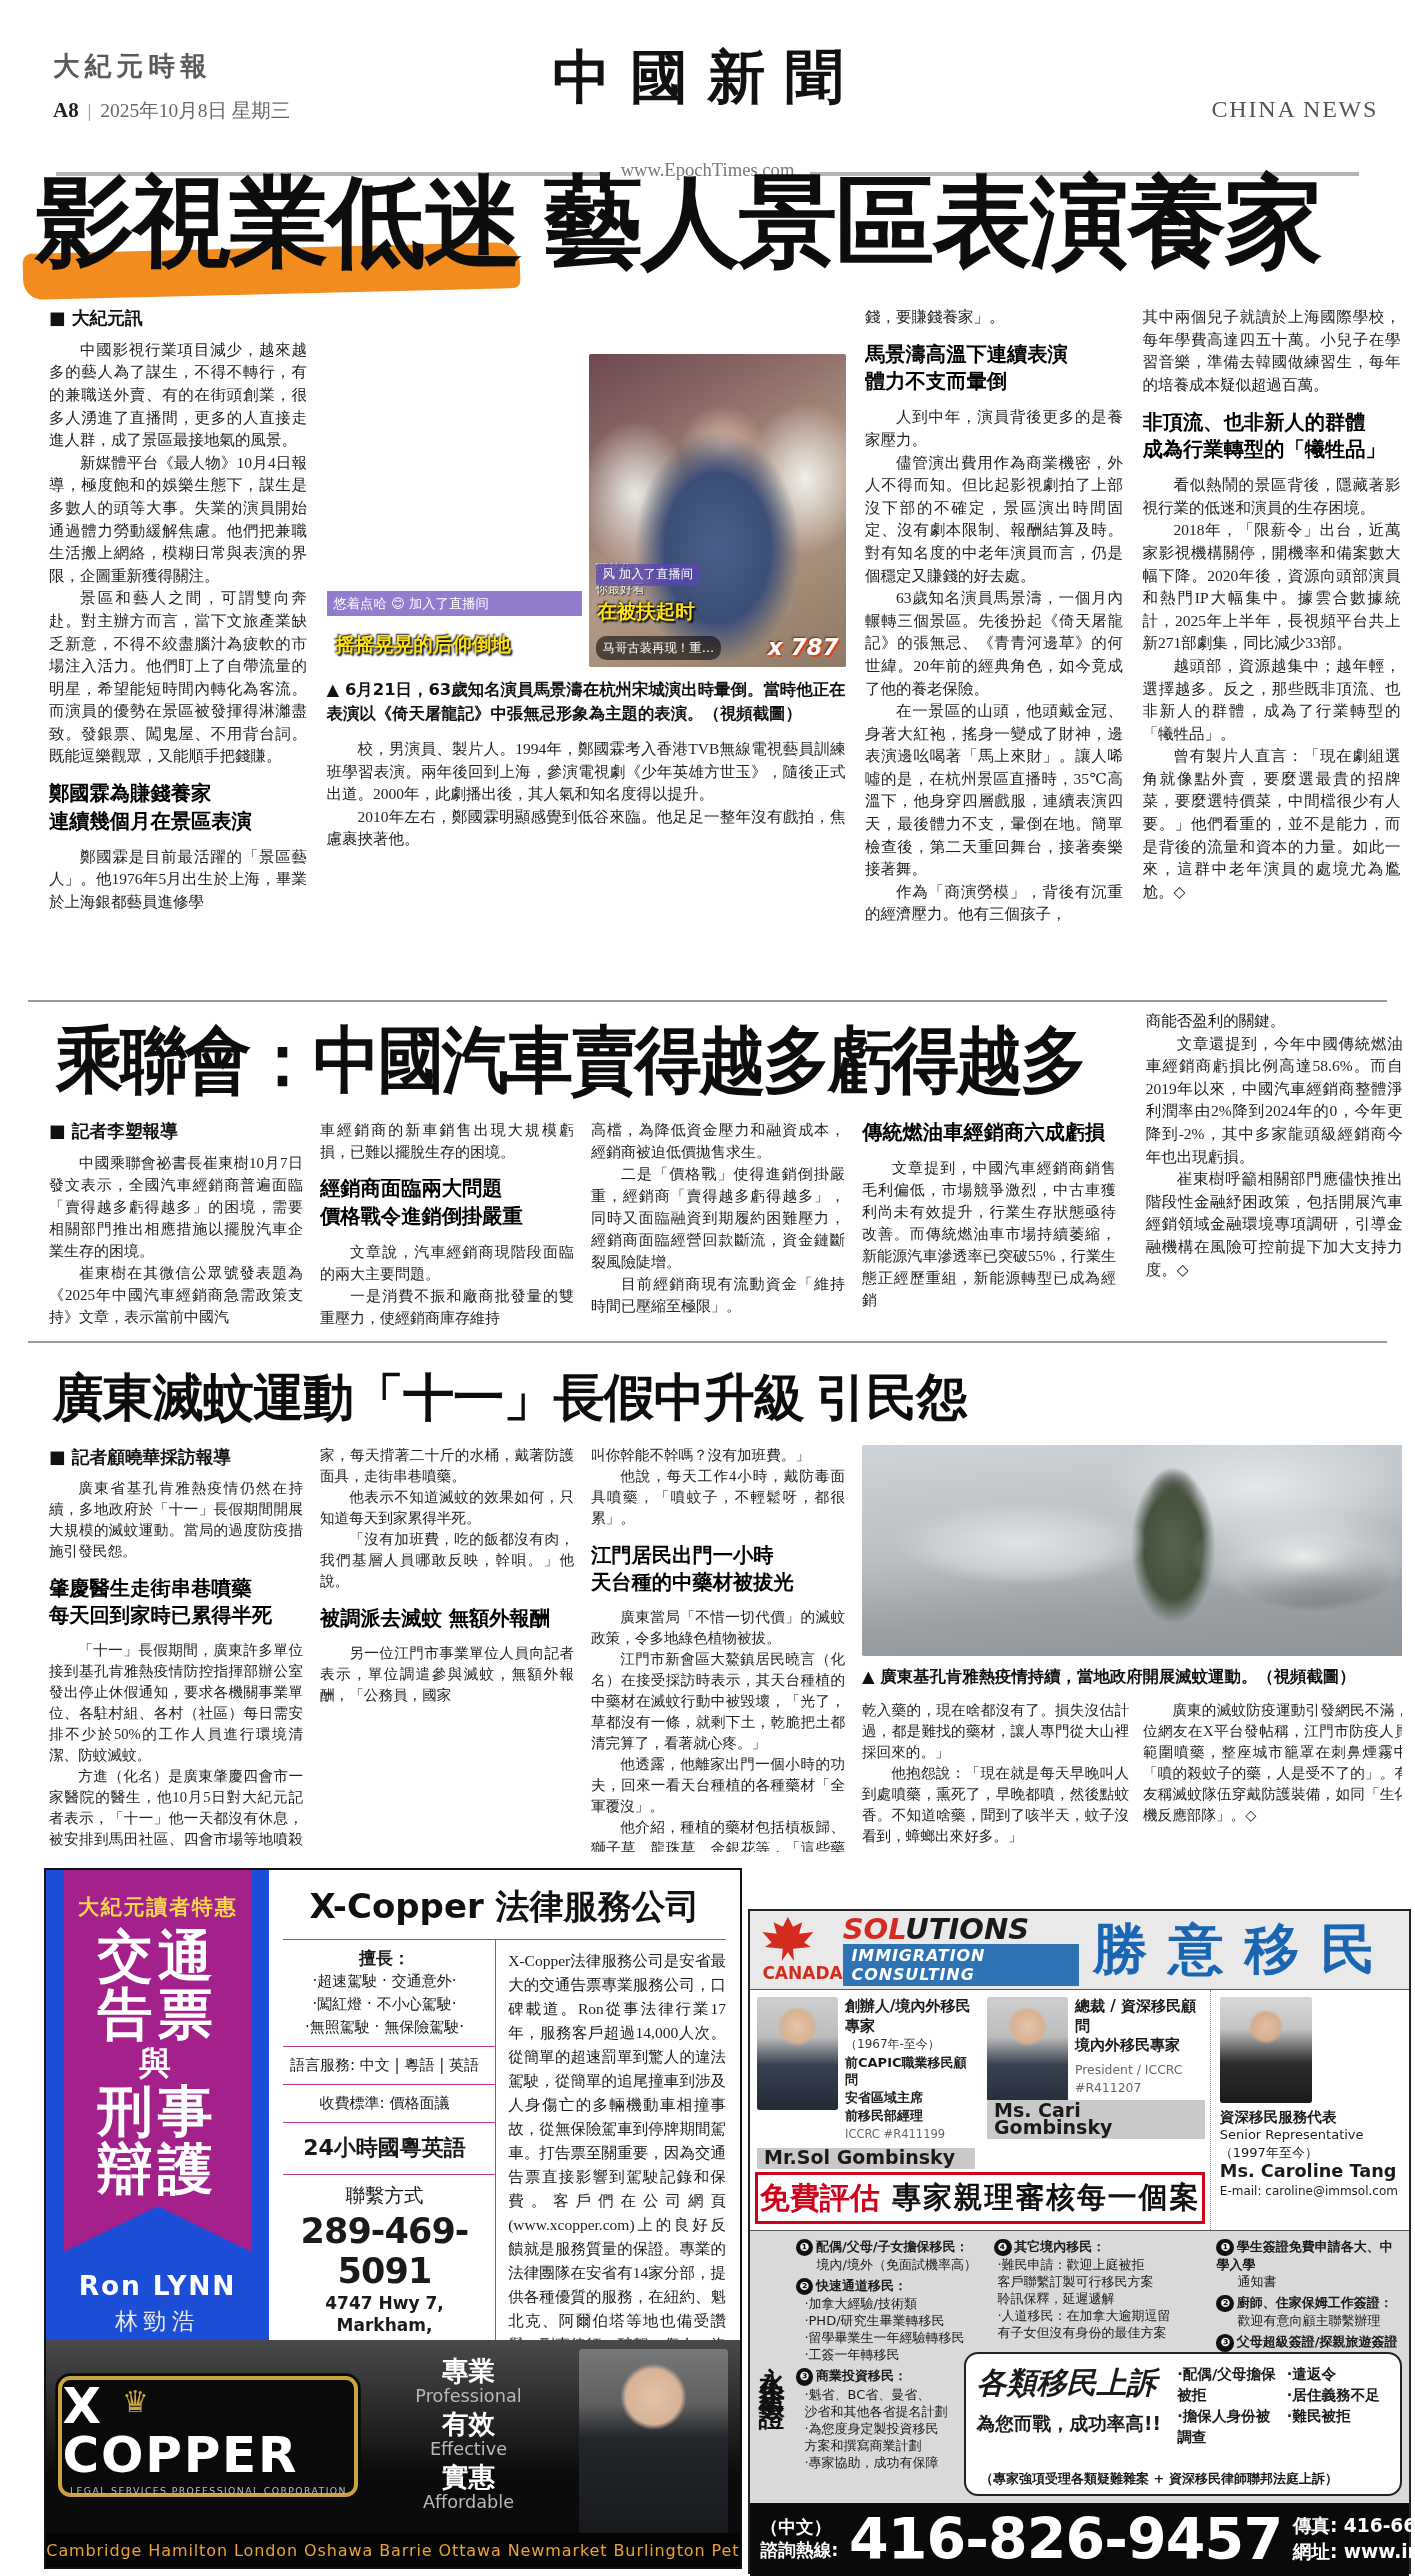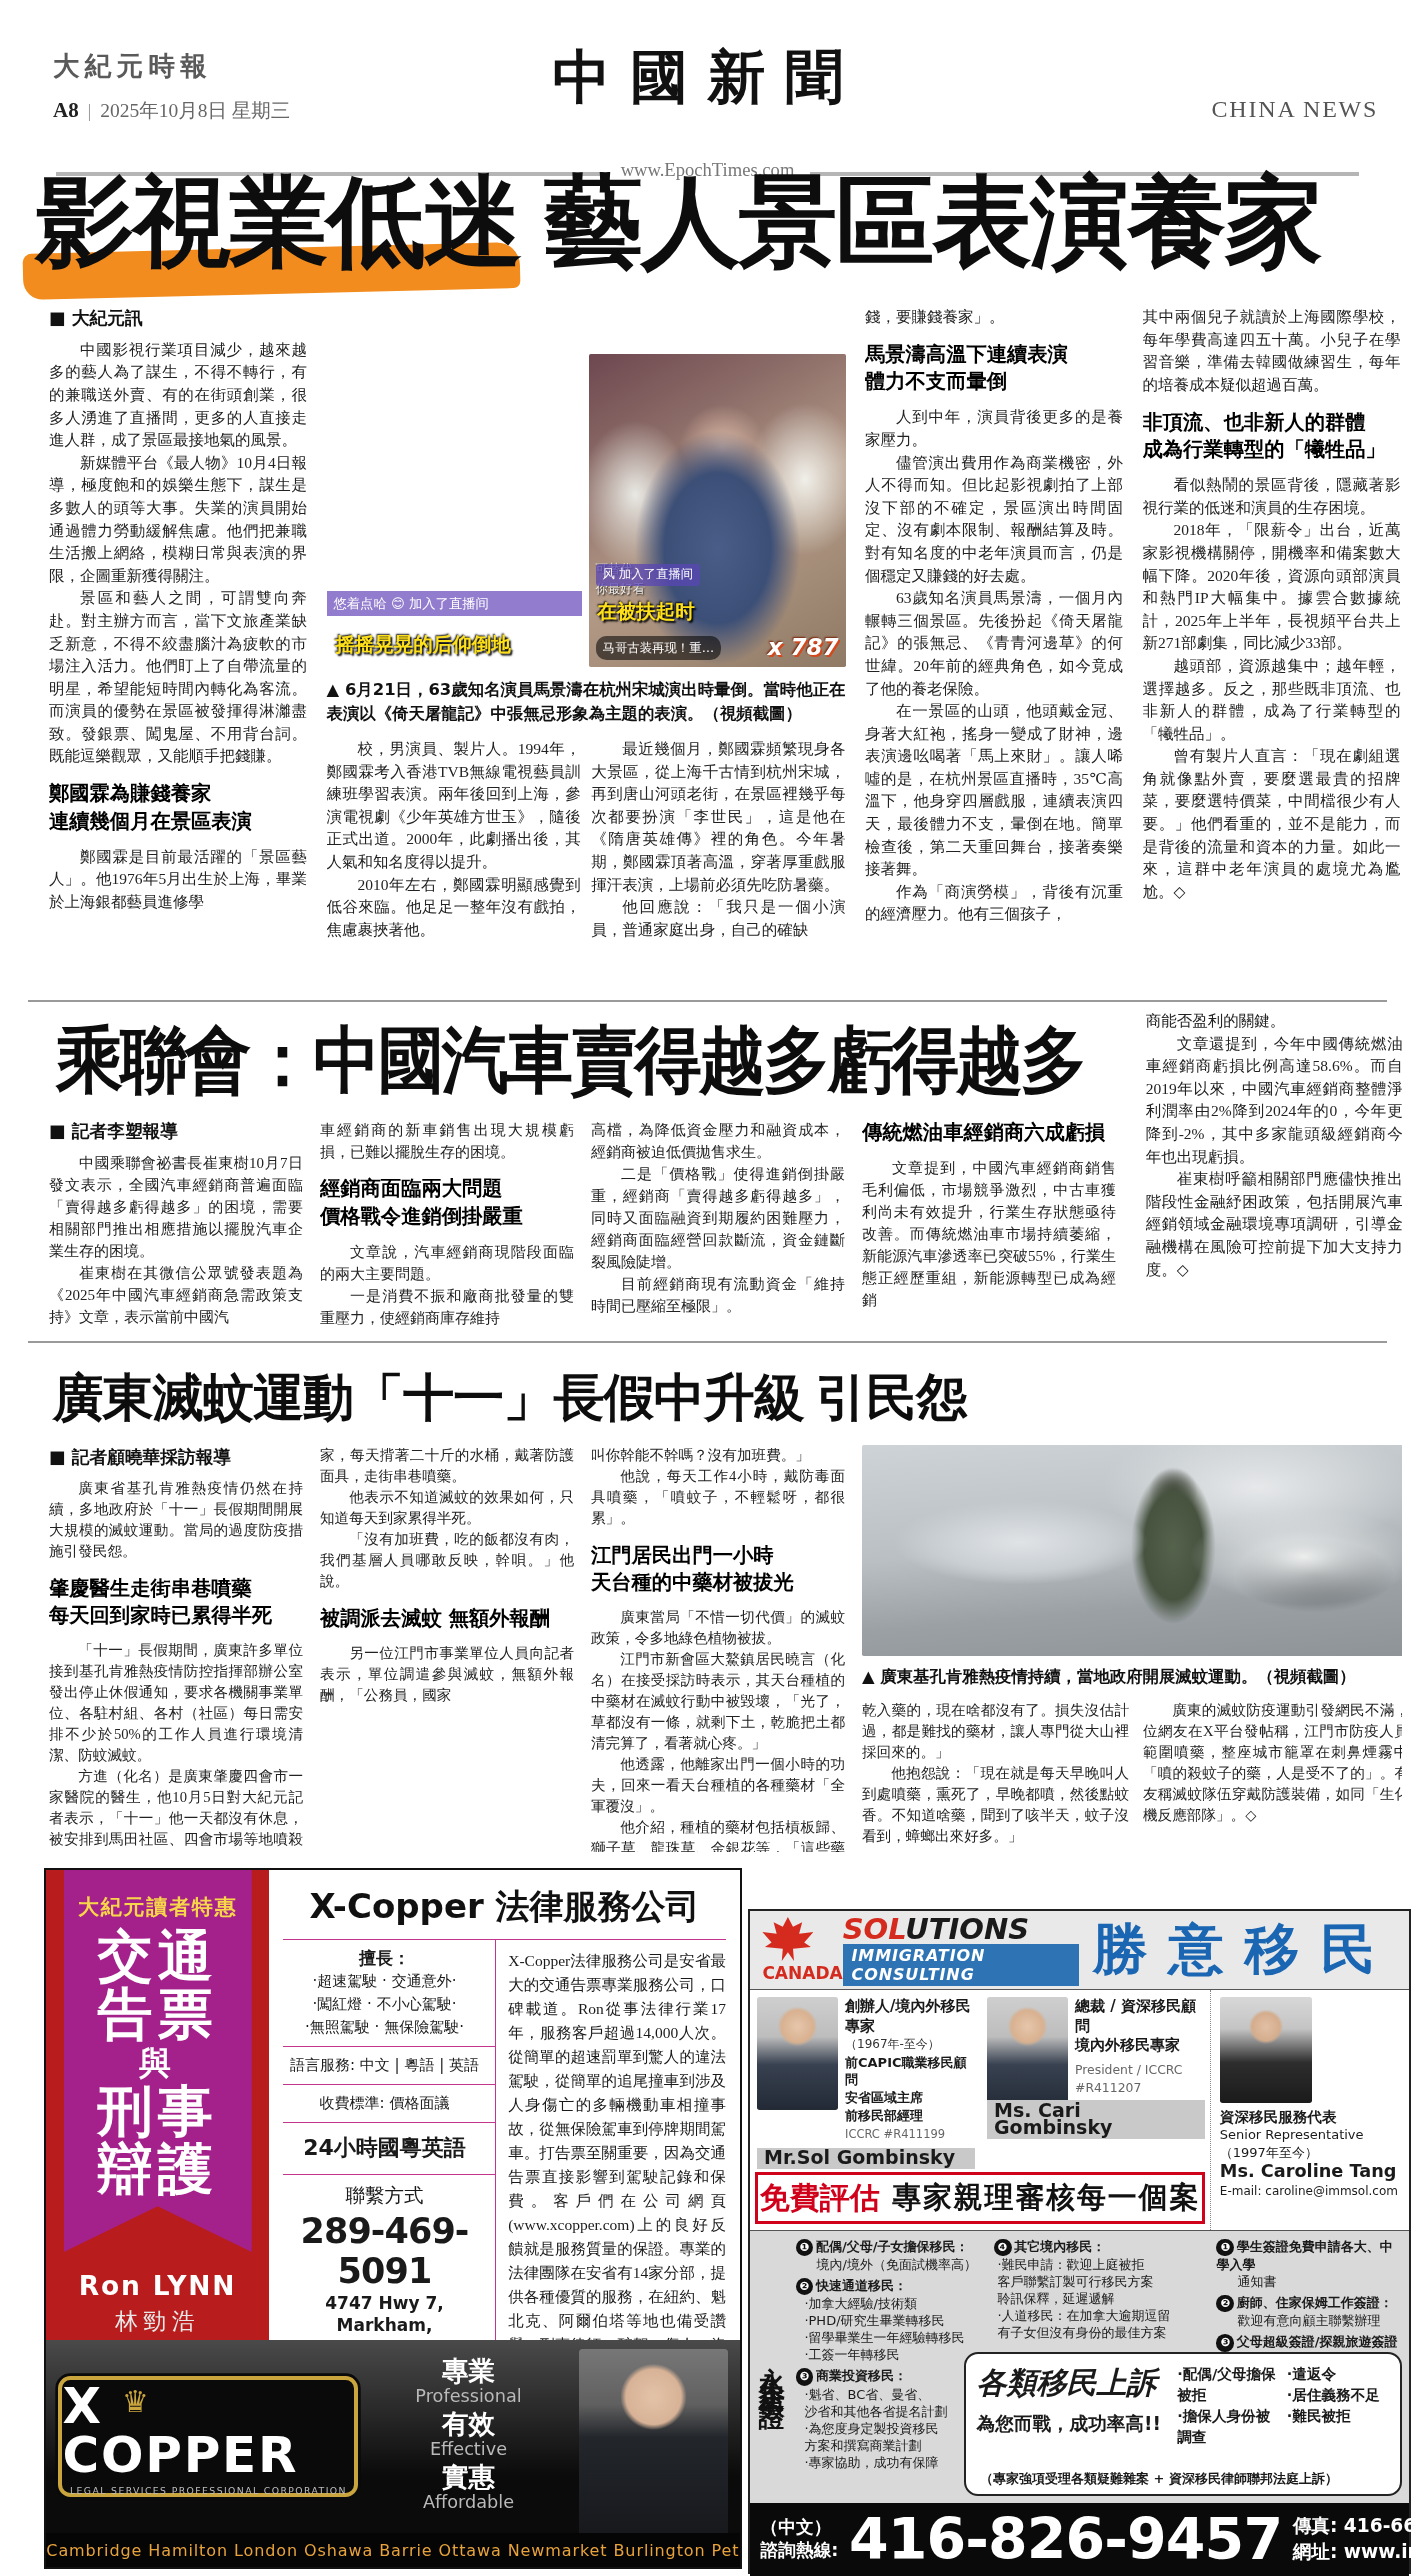--- a/index.html
+++ b/index.html
@@ -94,21 +94,21 @@
        background:radial-gradient(closest-side,#eceeee 0%,rgba(220,223,224,.55) 55%,transparent 100%);}
   .a3-right .caption{margin:8.8px 0 10.6px 0;}
   .a3-sub2{display:flex;gap:14px;}
   .a3-sub2 .sc4{flex:0 0 267px;overflow:hidden;}
   .a3-sub2 .sc5{flex:0 0 281px;overflow:hidden;}
   .a3-sub2 p{font-size:14.6px;line-height:21px;}
   
   .adL{position:absolute;left:44px;top:1868px;width:694px;height:697px;border:2.7px solid #111;
        background:#fff;display:flex;flex-direction:column;font-family:"DejaVu Sans","Liberation Sans",sans-serif;}
   .adL-main{flex:1;display:flex;min-height:0;}
-  .adL-dark{flex:0 0 223px;background:#b91c1c;position:relative;}
+  .adL-dark{flex:0 0 223px;background:#1d4ed8;position:relative;}
   .ribbon{position:absolute;left:17.7px;top:0;width:188px;height:382px;background:#A4218C;
           clip-path:polygon(0 0,100% 0,100% 100%,50% 88%,0 100%);text-align:center;}
   .ribbon .tag{color:#F7D64A;font-weight:bold;font-size:21px;margin-top:23px;letter-spacing:1.8px;}
   .ribbon .big{color:#fff;font-weight:900;font-size:55px;line-height:58px;margin-top:7px;
                font-family:"Liberation Serif","DejaVu Serif",serif;}
   .ribbon .big div{letter-spacing:5.3px;}
   .ribbon .big .small{font-size:32px;line-height:39px;}
   .adL-name{position:absolute;left:0;right:0;top:400px;text-align:center;color:#fff;}
   .adL-name .en{font-weight:bold;font-size:26.5px;letter-spacing:1.8px;}
   .adL-name .cn{font-size:23px;margin-top:5.3px;letter-spacing:5.3px;color:#e8e8e8;}
@@ -253,24 +253,20 @@
           <div class="ov ov-rep">马哥古装再现！重…</div>
           <div class="ov ov-gift">x 787</div>
         </div>
       </div>
       <div class="caption">▲ 6月21日，63歲知名演員馬景濤在杭州宋城演出時暈倒。當時他正在表演以《倚天屠龍記》中張無忌形象為主題的表演。（視頻截圖）</div>
       <div class="subcols">
         <div class="sc col" style="--x:1">
             <p>校，男演員、製片人。1994年，鄭國霖考入香港TVB無線電視藝員訓練班學習表演。兩年後回到上海，參演電視劇《少年英雄方世玉》，隨後正式出道。2000年，此劇播出後，其人氣和知名度得以提升。</p>
             <p>2010年左右，鄭國霖明顯感覺到低谷來臨。他足足一整年沒有戲拍，焦慮裹挾著他。</p>
           </div>
-        <div class="sc col">
-            <p>最近幾個月，鄭國霖頻繁現身各大景區，從上海千古情到杭州宋城，再到唐山河頭老街，在景區裡幾乎每次都要扮演「李世民」，這是他在《隋唐英雄傳》裡的角色。今年暑期，鄭國霖頂著高溫，穿著厚重戲服揮汗表演，上場前必須先吃防暑藥。</p>
-            <p>他回應說：「我只是一個小演員，普通家庭出身，自己的確缺</p>
-          </div>
       </div>
     </div>
 
     <div class="c col">
       <p class="cont">錢，要賺錢養家」。</p>
       <div class="subhead">
         <span>馬景濤高溫下連續表演</span>
           <span>體力不支而暈倒</span>
       </div>
       <div>

